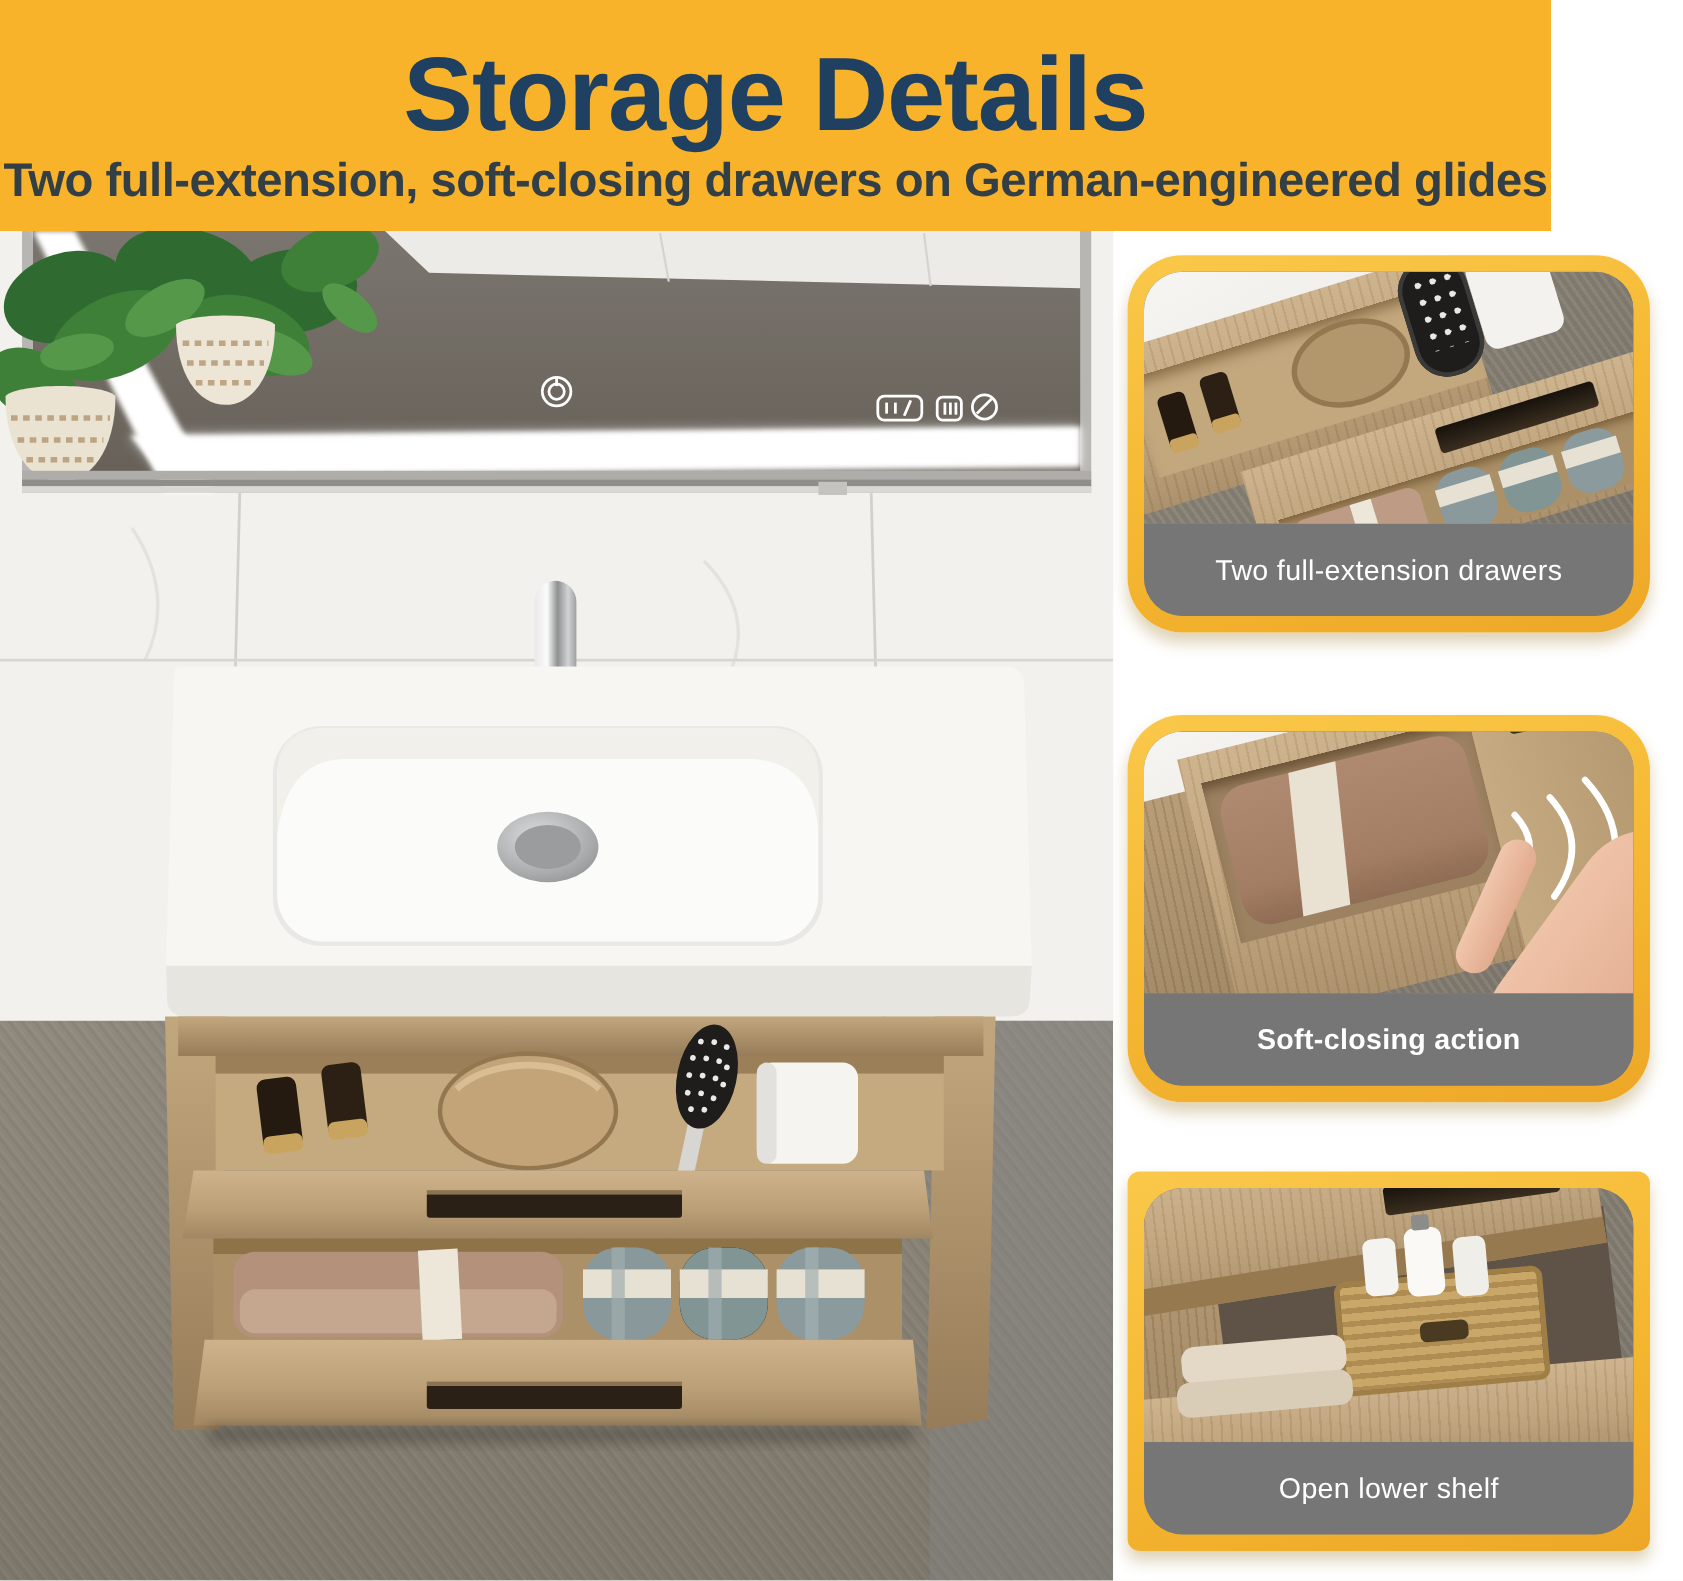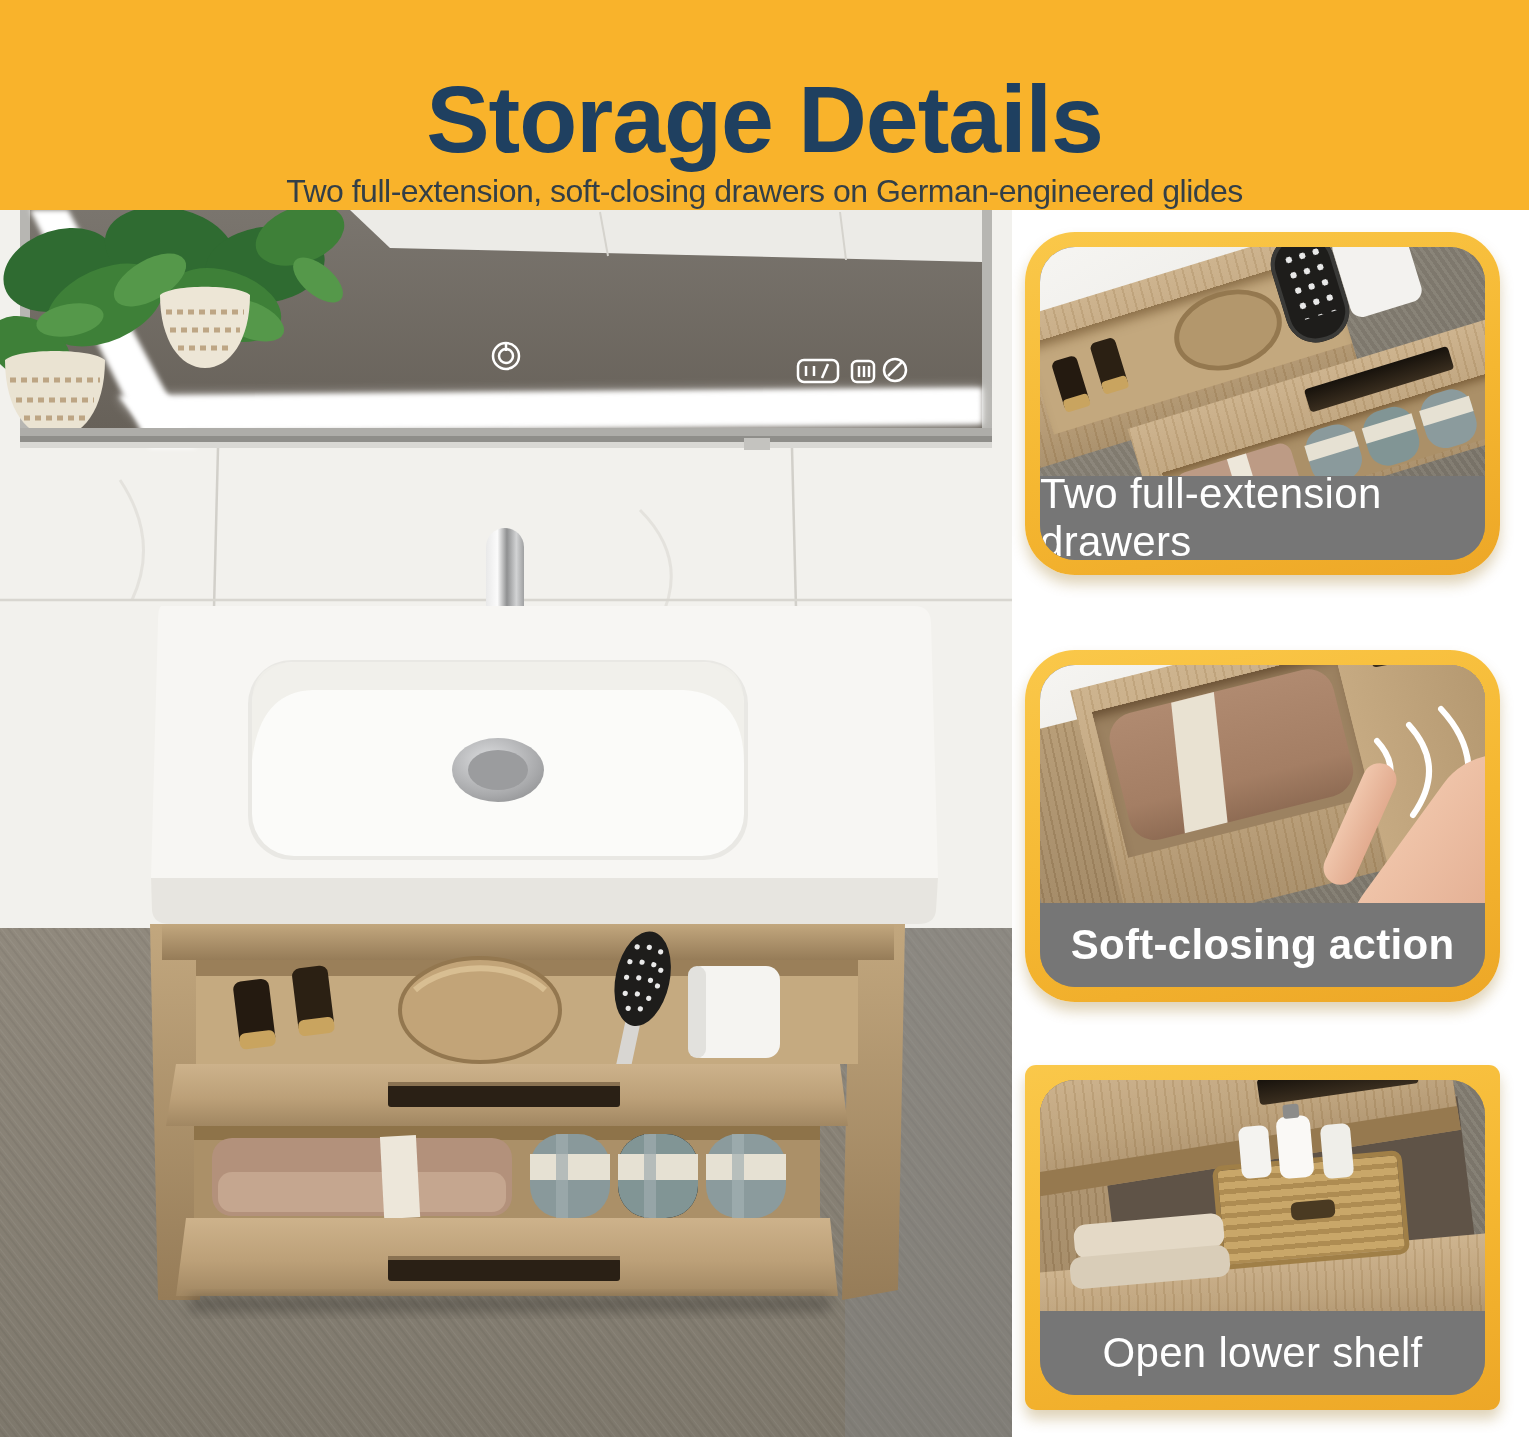--- a/index.html
+++ b/index.html
@@ -15,32 +15,32 @@
   html,body{width:1530px;height:1437px;}
   body{
     position:relative;
     width:1530px;height:1437px;
     background:#ffffff;
     overflow:hidden;
     font-family:"Liberation Sans","DejaVu Sans",sans-serif;
   }
   
   .header-band{
-    position:absolute;left:0;top:0;width:1529px;height:210px;
+    position:absolute;left:0;top:0;width:1410px;height:210px;
     background:var(--accent-yellow,#F9B32B);
-    display:flex;flex-direction:column;align-items:center;justify-content:flex-end;
+    display:flex;flex-direction:column;align-items:center;justify-content:center;
     padding-top:6px;
   }
   .header-title{
     font-size:95px;font-weight:700;letter-spacing:-1px;
     color:var(--title-navy,#1F4060);
     line-height:1.25;
   }
   .header-subtitle{
-    font-size:32px;font-weight:400;letter-spacing:-0.5px;
+    font-size:43px;font-weight:700;letter-spacing:-0.5px;
     color:var(--subtitle-dark,#333F47);
     margin-top:-6px;
   }
   
   .main-photo{
     position:absolute;left:0;top:210px;width:1012px;height:1227px;
     overflow:hidden;background:#F2F1ED;
   }
   .main-photo svg{display:block;}
   
@@ -59,21 +59,21 @@
     border-radius:35px;overflow:hidden;
     display:flex;flex-direction:column;
     background:#8A857B;
   }
   .card-photo{position:relative;flex:1;overflow:hidden;}
   .card-caption{
     height:84px;flex:0 0 84px;
     background:var(--caption-gray,#767676);
     color:var(--caption-text,#fff);
     display:flex;align-items:center;justify-content:center;
-    font-size:42px;letter-spacing:.3px;
+    font-size:26px;letter-spacing:.3px;
   }
   
   .carpet{
     position:absolute;inset:0;
     background:
       repeating-linear-gradient(55deg,rgba(255,255,255,.05) 0 3px,rgba(0,0,0,.04) 3px 7px),
       linear-gradient(140deg,#8E887C 0%,#837D71 60%,#7C766B 100%);
   }
   .shape{position:absolute;}
   .wood{

